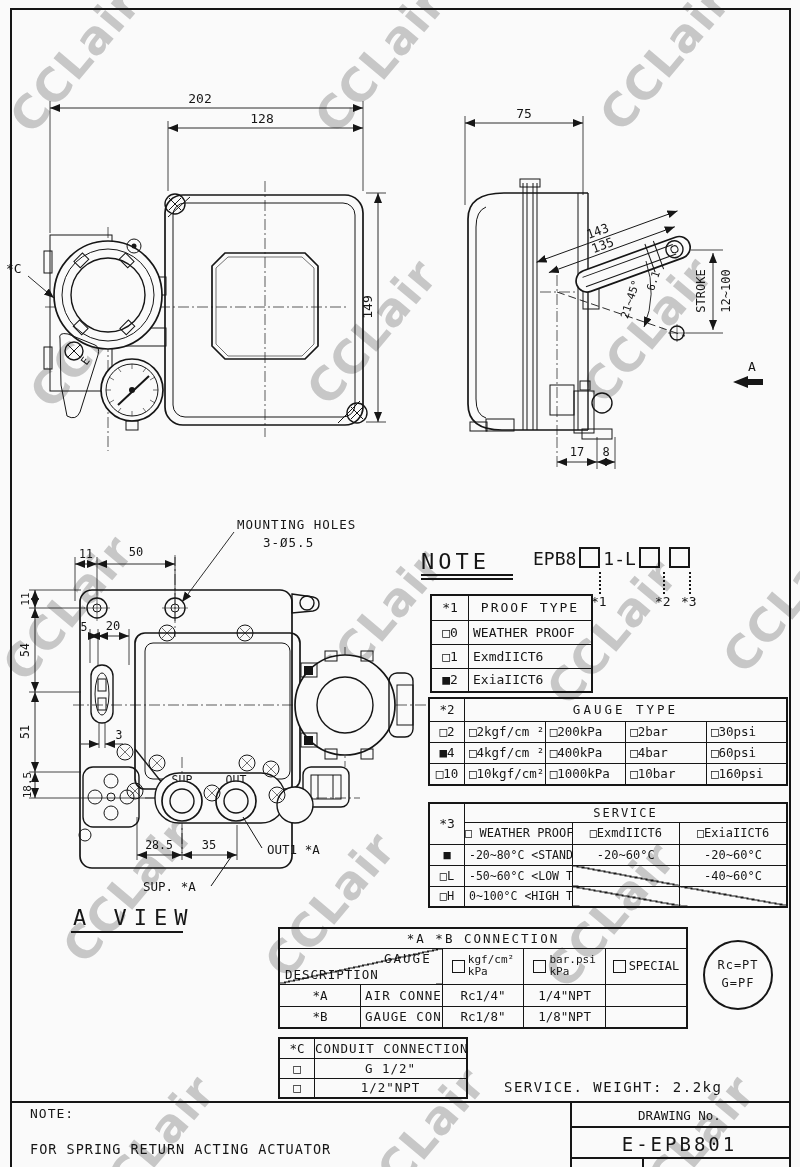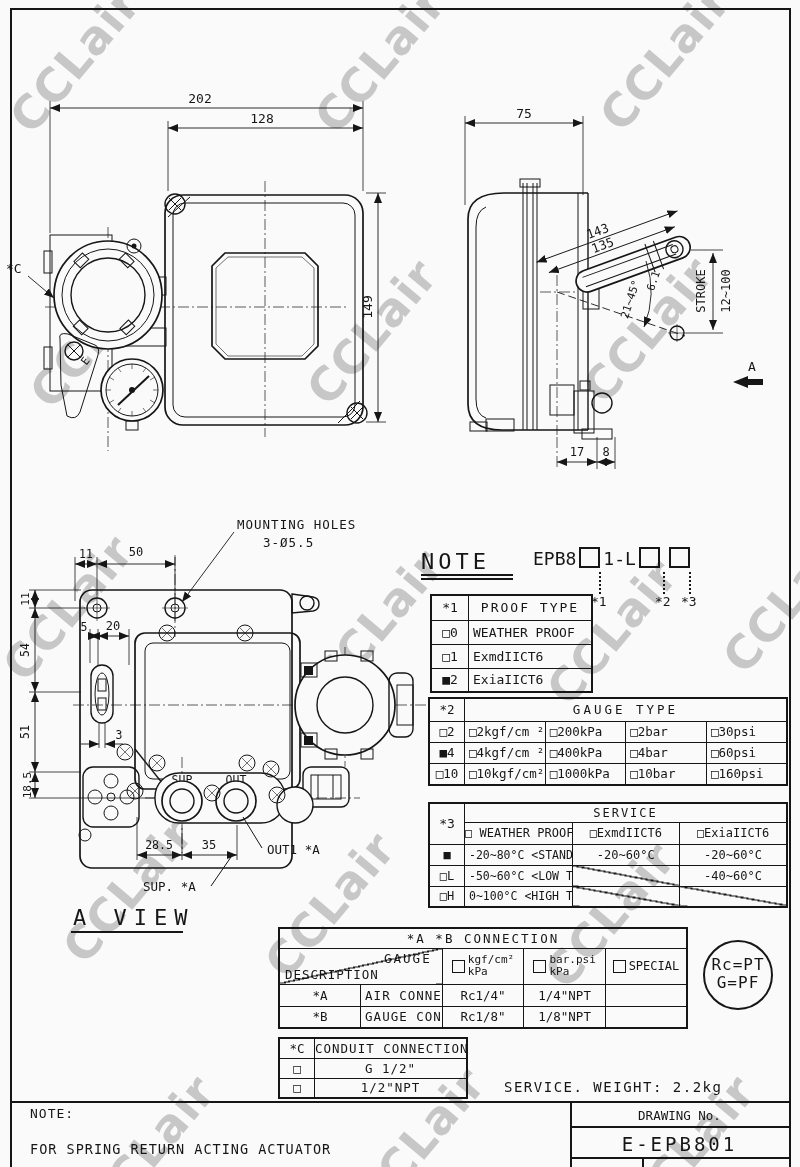--- a/index.html
+++ b/index.html
@@ -35,21 +35,21 @@
         #161616 calc(50% - 0.7px),#161616 calc(50% + 0.7px),transparent calc(50% + 0.7px))}
   .dashL{border-left-style:dashed}
   .cbx{display:inline-block;width:11px;height:11px;border:1.5px solid #161616;flex:none}
   .mbox{display:inline-block;width:17px;height:17px;border:2px solid #161616;vertical-align:-3px;margin:0 3px}
   .flexc{display:flex;align-items:center;gap:3px;justify-content:center}
   .stack{display:flex;flex-direction:column;line-height:12px;font-size:11px;text-align:left}
   .model-heading{position:absolute;z-index:2;font-size:22px;letter-spacing:4px}
   .model-code{position:absolute;z-index:2;font-size:18px;letter-spacing:0}
   .rc-circle{position:absolute;z-index:2;width:70px;height:70px;border:2px solid #161616;
              border-radius:50%;text-align:center;padding-top:14px;box-sizing:border-box;
-             font-size:16px;line-height:18px;letter-spacing:1px}
+             font-size:12px;line-height:18px;letter-spacing:1px}
 </style>
 </head>
 <body>
 
 <div class="page">
 
   <div class="wm" style="left:75px;top:60px">CCLair</div>
   <div class="wm" style="left:380px;top:60px">CCLair</div>
   <div class="wm" style="left:665px;top:58px">CCLair</div>
   <div class="wm" style="left:95px;top:335px">CCLair</div>

